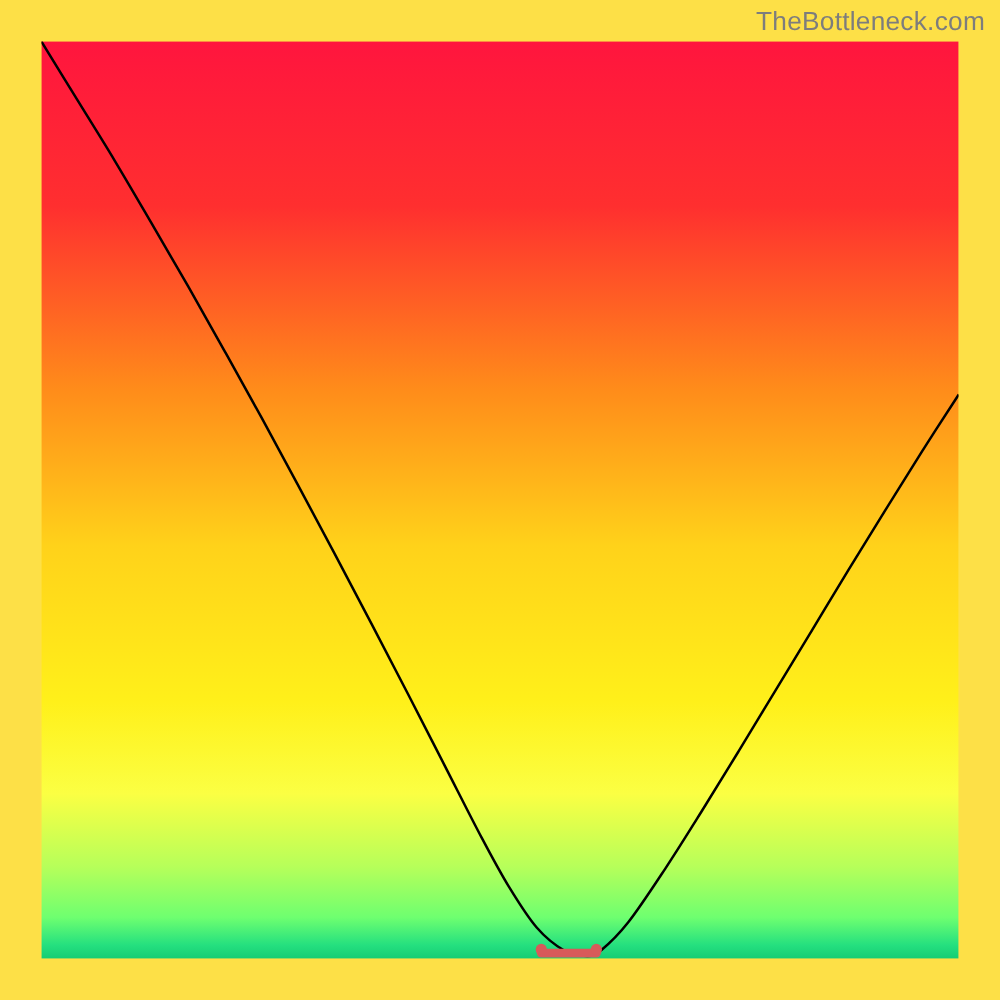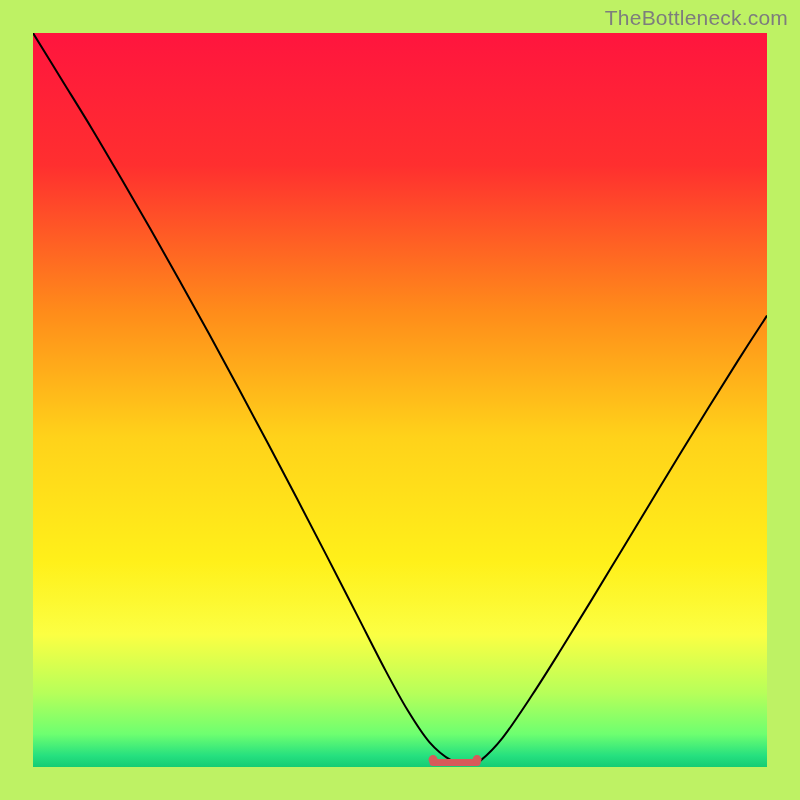--- a/index.html
+++ b/index.html
@@ -8,21 +8,21 @@
     width: 800px;
     height: 800px;
     background: #000;
     overflow: hidden;
     font-family: Arial, Helvetica, sans-serif;
   }
   .stage {
     position: relative;
     width: 800px;
     height: 800px;
-    background: #bef264;
+    background: #fde047;
   }
   .plot {
     position: absolute;
     left: 33px;
     top: 33px;
     width: 734px;
     height: 734px;
     overflow: hidden;
   }
   .gradient {

